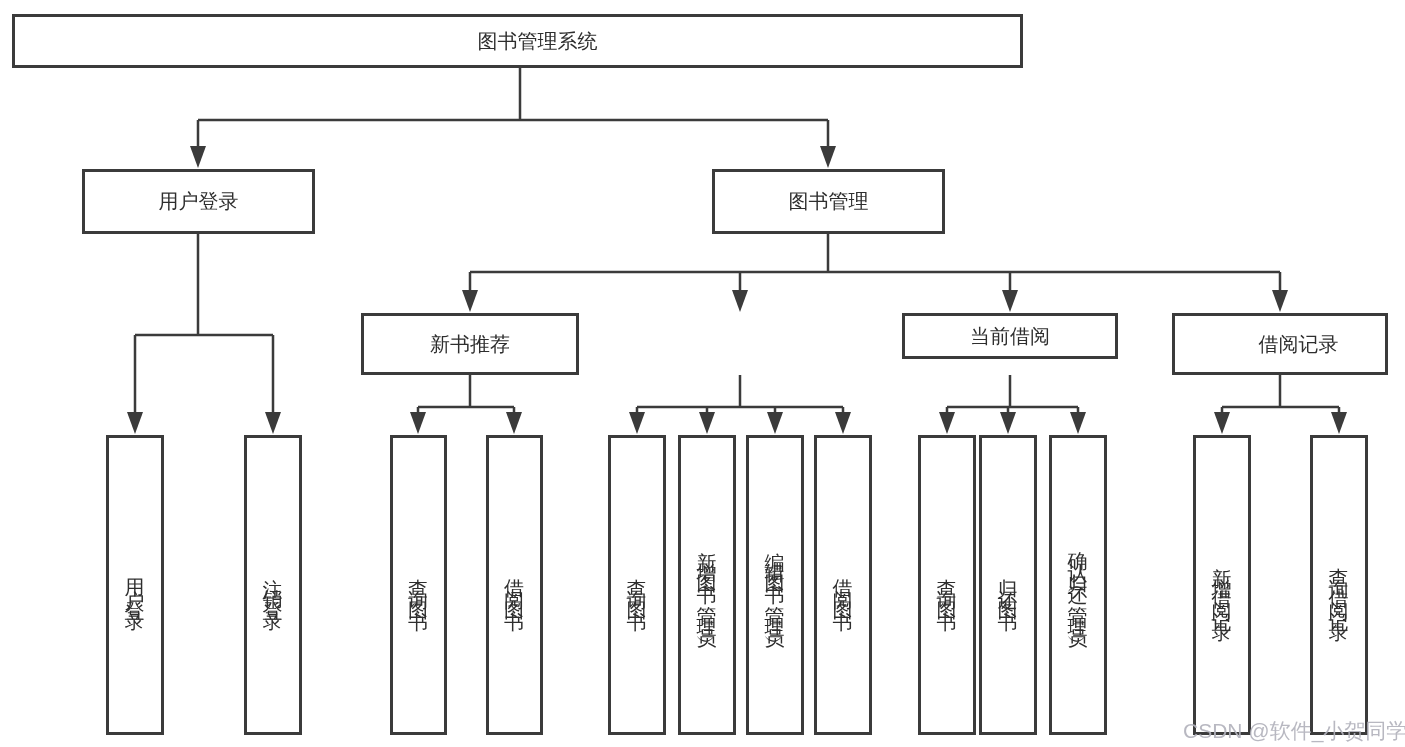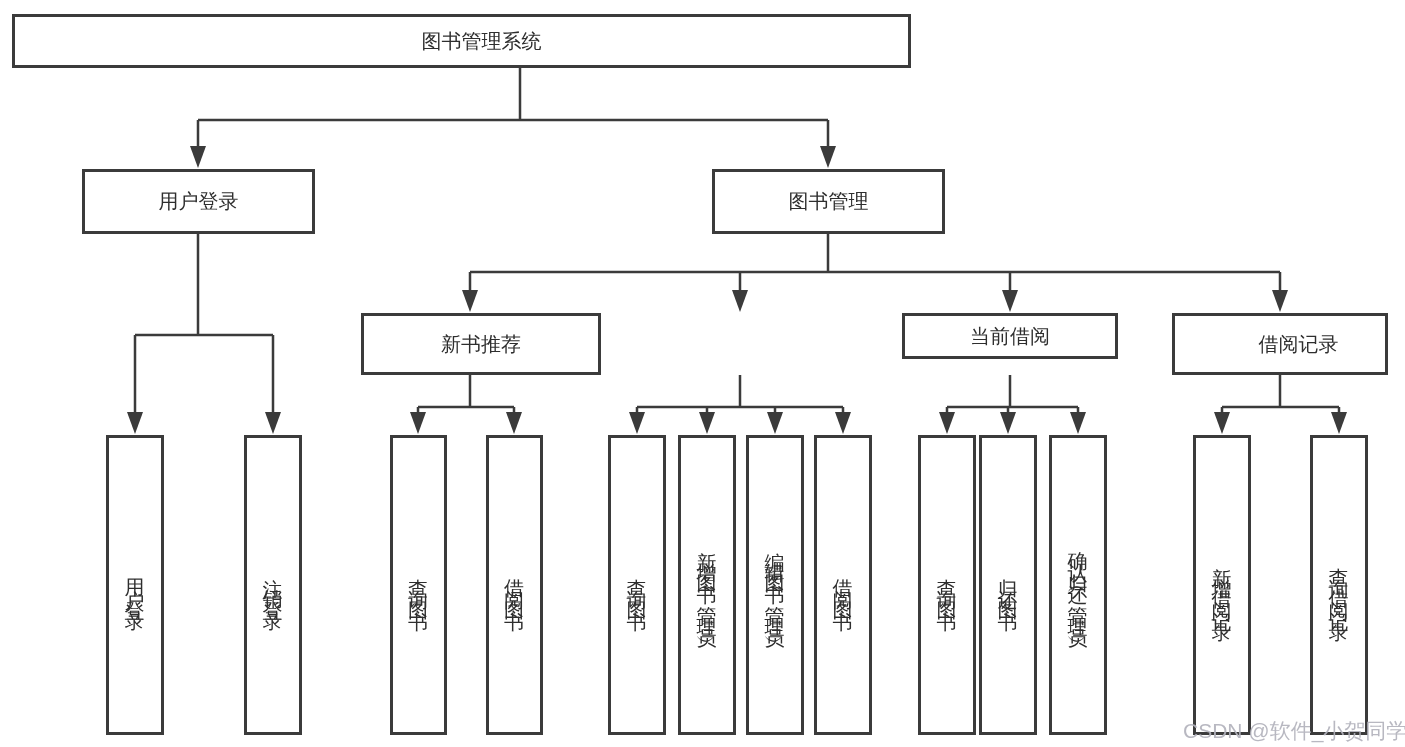--- a/index.html
+++ b/index.html
@@ -89,26 +89,26 @@
       <polygon points="775,434 767,412 783,412"></polygon>
       <polygon points="843,434 835,412 851,412"></polygon>
       <polygon points="947,434 939,412 955,412"></polygon>
       <polygon points="1008,434 1000,412 1016,412"></polygon>
       <polygon points="1078,434 1070,412 1086,412"></polygon>
       <polygon points="1222,434 1214,412 1230,412"></polygon>
       <polygon points="1339,434 1331,412 1347,412"></polygon>
     </g>
   </svg>
 
-  <div class="box" style="left:12px; top:14px; width:899px; height:54px;padding-left:40px;">图书管理系统</div>
+  <div class="box" style="left:12px; top:14px; width:1011px; height:54px;padding-left:40px;">图书管理系统</div>
 
   <div class="box" style="left:82px; top:169px; width:233px; height:65px;">用户登录</div>
   <div class="box" style="left:712px; top:169px; width:233px; height:65px;font-family:Liberation Serif, serif;">图书管理</div>
 
-  <div class="box" style="left:361px; top:313px; width:240px; height:62px;">新书推荐</div>
+  <div class="box" style="left:361px; top:313px; width:218px; height:62px;">新书推荐</div>
   <div class="box" style="left:902px; top:313px; width:216px; height:46px;">当前借阅</div>
   <div class="box" style="left:1172px; top:313px; width:216px; height:62px;padding-left:37px;">借阅记录</div>
 
   <div class="box leaf" style="left:106px; top:435px; width:58px; height:300px;">
     <span>用户登录</span>
   </div>
   <div class="box leaf" style="left:244px; top:435px; width:58px; height:300px;">
     <span>注销登录</span>
   </div>
 

